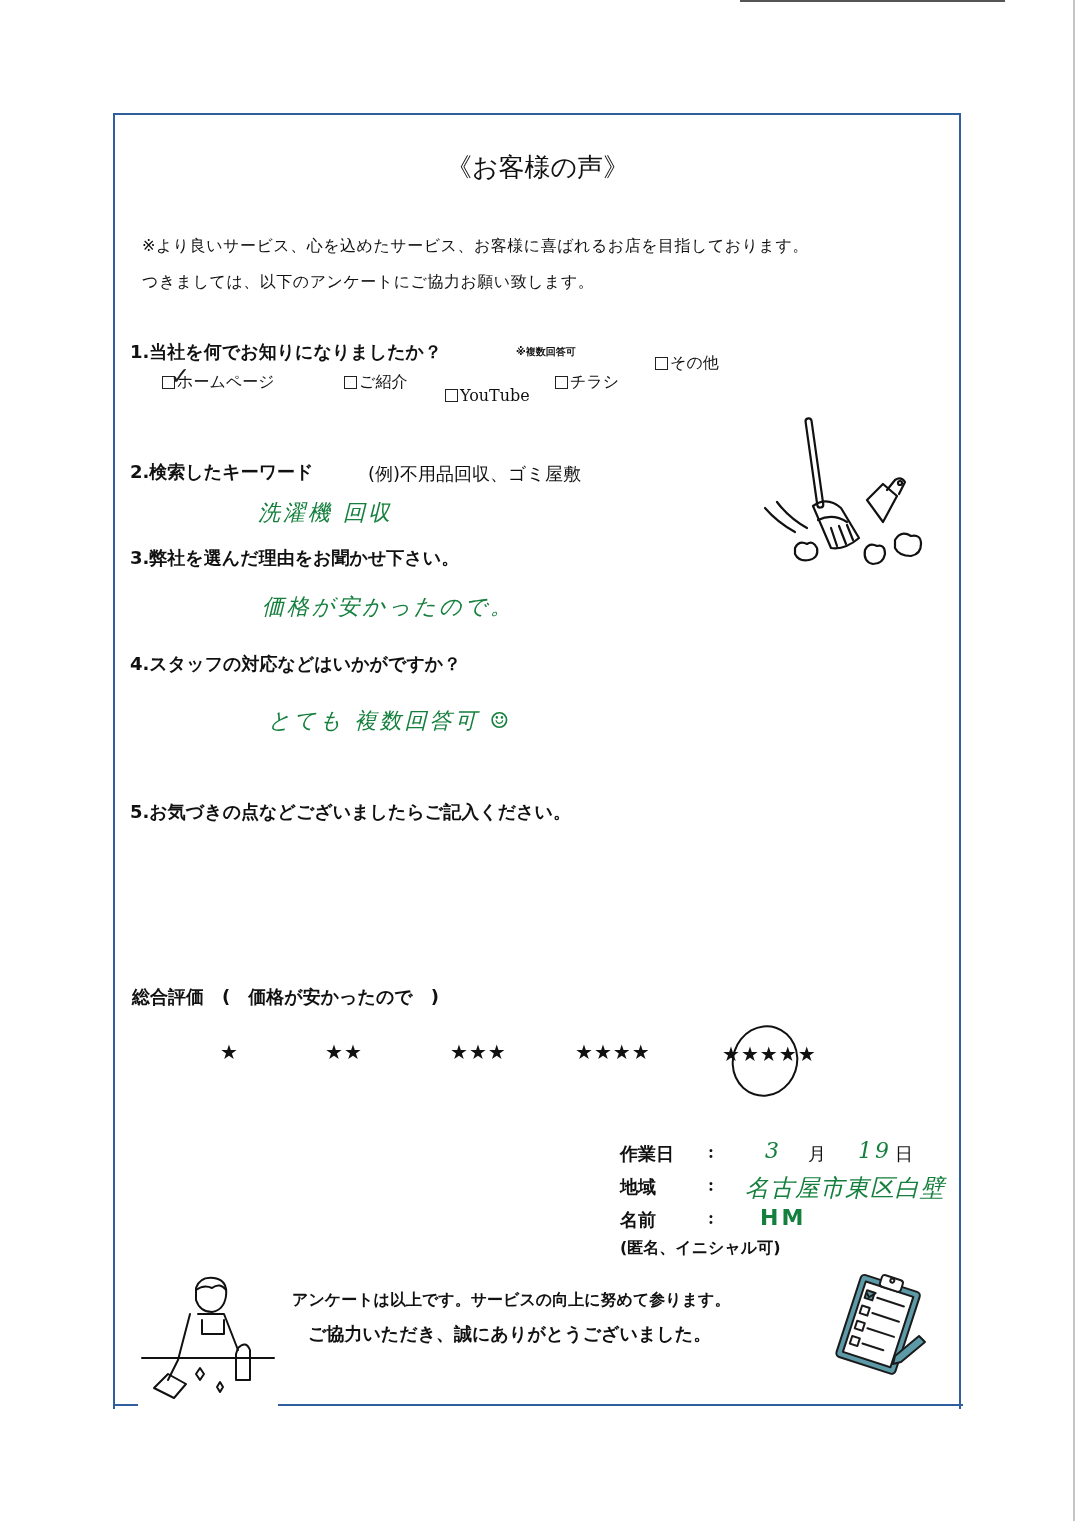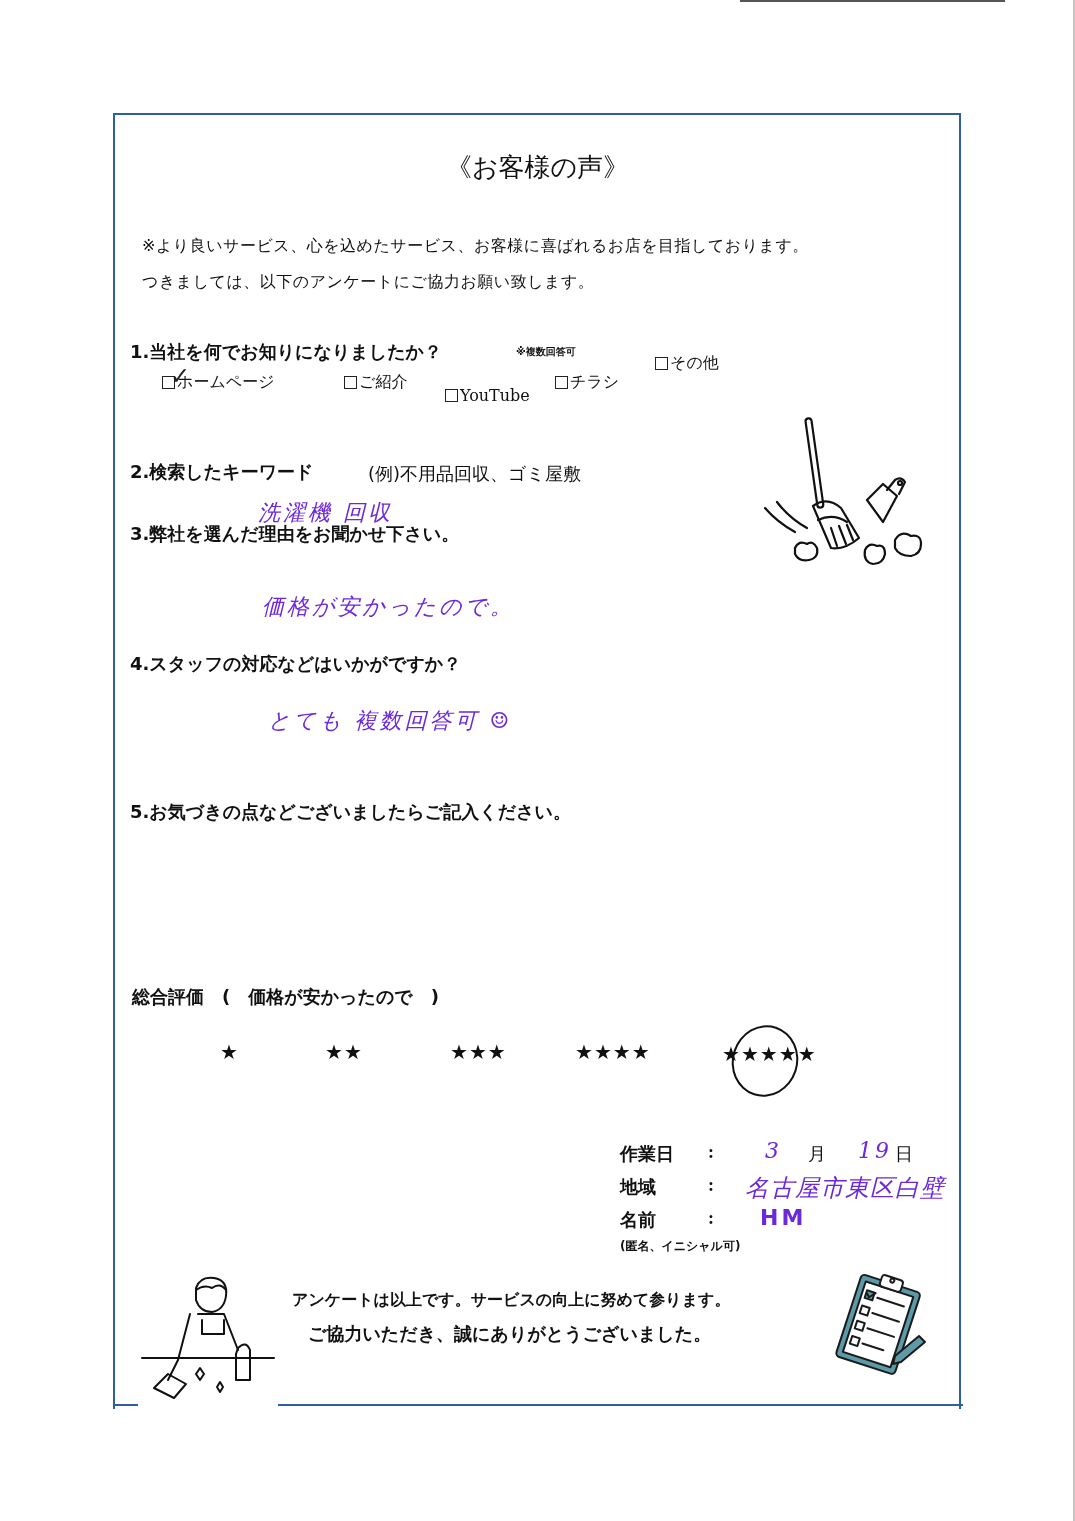--- a/index.html
+++ b/index.html
@@ -15,21 +15,21 @@
   }
   .frame-bottom-left { position:absolute; left:113px; top:1404px; width:25px; height:2px; background:#2f5f9e; }
   .frame-bottom-right { position:absolute; left:278px; top:1404px; width:685px; height:2px; background:#2f5f9e; }
   .abs { position:absolute; white-space:nowrap; }
   .title { left:0; width:1075px; top:150px; text-align:center; font-size:26px; font-family:"DejaVu Serif", serif; }
   .intro { left:142px; font-size:16px; letter-spacing:0.5px; }
   .q { left:130px; font-size:18px; font-weight:bold; }
   .note { font-size:10px; font-weight:bold; }
   .opt { font-size:16px; font-family:"DejaVu Serif", serif; display:flex; align-items:center; }
   .box { display:inline-block; width:11px; height:11px; border:1.5px solid #222; margin-right:2px; }
-  .hand { font-family:"DejaVu Serif", serif; font-style:italic; font-size:22px; color:#6d28d9; letter-spacing:3px; }
+  .hand { font-family:"DejaVu Serif", serif; font-style:italic; font-size:22px; color:#15803d; letter-spacing:3px; }
   .stars { font-size:20px; letter-spacing:1px; }
   .info-label { font-size:18px; font-weight:bold;font-family:Liberation Serif, serif; }
   .closing { font-size:17px; font-weight:bold; }
 </style>
 </head>
 <body>
 
 <div class="top-strip"></div>
 <div class="right-edge"></div>
 
@@ -62,21 +62,21 @@
 </div>
 <div class="abs opt" style="left:655px;top:353px">
   <span class="box"></span>
   <span>その他</span>
 </div>
 
 <div class="abs q" style="top:460px">2.検索したキーワード</div>
 <div class="abs" style="left:368px;top:462px;font-size:18px">(例)不用品回収、ゴミ屋敷</div>
 <div class="abs hand" style="left:258px;top:498px">洗濯機 回収</div>
 
-<div class="abs q" style="top:522px">3.弊社を選んだ理由をお聞かせ下さい。</div>
+<div class="abs q" style="top:546px">3.弊社を選んだ理由をお聞かせ下さい。</div>
 <div class="abs hand" style="left:262px;top:592px">価格が安かったので。</div>
 
 <div class="abs q" style="top:652px">4.スタッフの対応などはいかがですか？</div>
 <div class="abs hand" style="left:268px;top:706px">とても 複数回答可 ☺</div>
 
 <div class="abs q" style="top:800px">5.お気づきの点などございましたらご記入ください。</div>
 <div class="abs" style="left:140px;top:840px;width:800px;height:120px"></div>
 
 <div class="abs" style="left:755px;top:410px;width:180px;height:170px">
   <svg width="180" height="170" viewBox="0 0 180 170" fill="none" stroke="#111" stroke-width="2.2" stroke-linecap="round" stroke-linejoin="round">
@@ -112,21 +112,21 @@
 <div class="abs hand" style="left:858px;top:1138px">19</div>
 <div class="abs info-label" style="left:895px;top:1142px;font-weight:normal">日</div>
 
 <div class="abs info-label" style="left:620px;top:1175px">地域</div>
 <div class="abs info-label" style="left:708px;top:1175px">:</div>
 <div class="abs hand" style="left:745px;top:1172px;font-size:24px;letter-spacing:1px">名古屋市東区白壁</div>
 
 <div class="abs info-label" style="left:620px;top:1208px">名前</div>
 <div class="abs info-label" style="left:708px;top:1208px">:</div>
 <div class="abs hand" style="left:760px;top:1205px;font-style:normal;font-family:'DejaVu Sans',sans-serif;font-weight:700">HM</div>
-<div class="abs" style="left:620px;top:1238px;font-size:12px;font-weight:bold">(匿名、イニシャル可)</div>
+<div class="abs" style="left:620px;top:1238px;font-size:16px;font-weight:bold">(匿名、イニシャル可)</div>
 
 <div class="abs closing" style="left:292px;top:1290px;font-size:16px">アンケートは以上です。サービスの向上に努めて参ります。</div>
 <div class="abs closing" style="left:308px;top:1322px;font-size:18px">ご協力いただき、誠にありがとうございました。</div>
 
 <div class="abs" style="left:138px;top:1270px;width:140px;height:140px">
   <svg width="140" height="140" viewBox="0 0 140 140" fill="none" stroke="#111" stroke-width="2" stroke-linecap="round" stroke-linejoin="round">
     <path d="M58 18 Q62 6 76 8 Q90 10 88 26 Q86 40 74 42 Q62 42 58 30 Z"></path>
     <path d="M58 20 Q66 14 74 18 Q82 12 88 20"></path>
     <path d="M52 44 L40 90 L30 110"></path>
     <path d="M60 44 L86 44 L100 80"></path>

